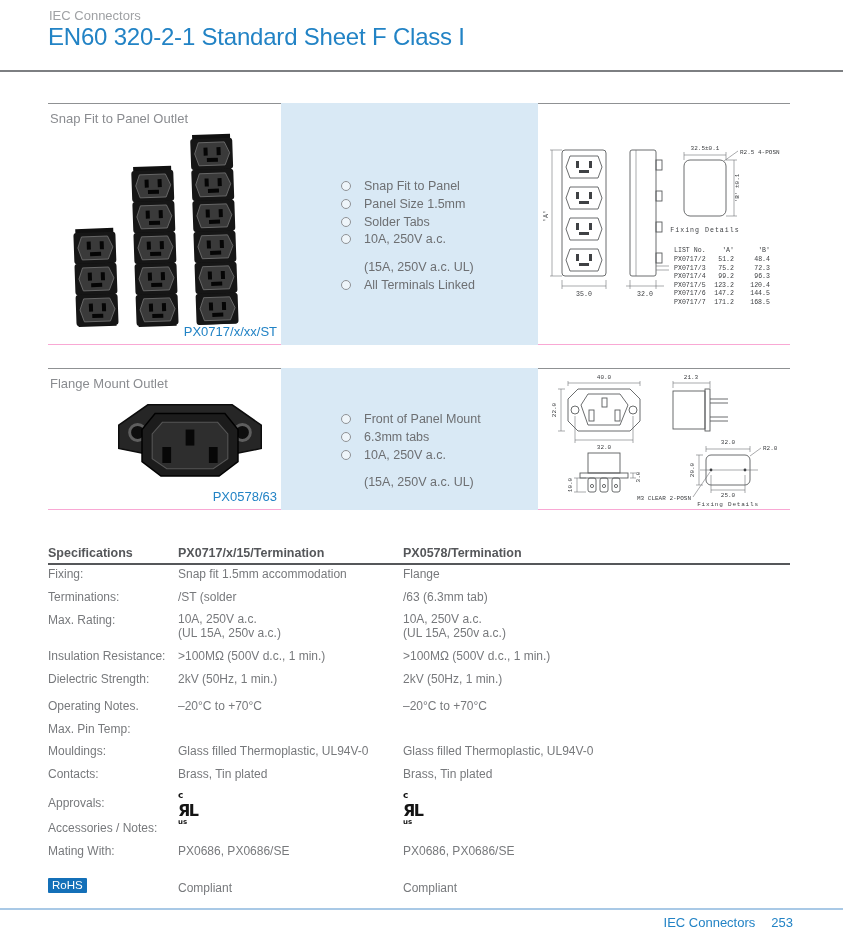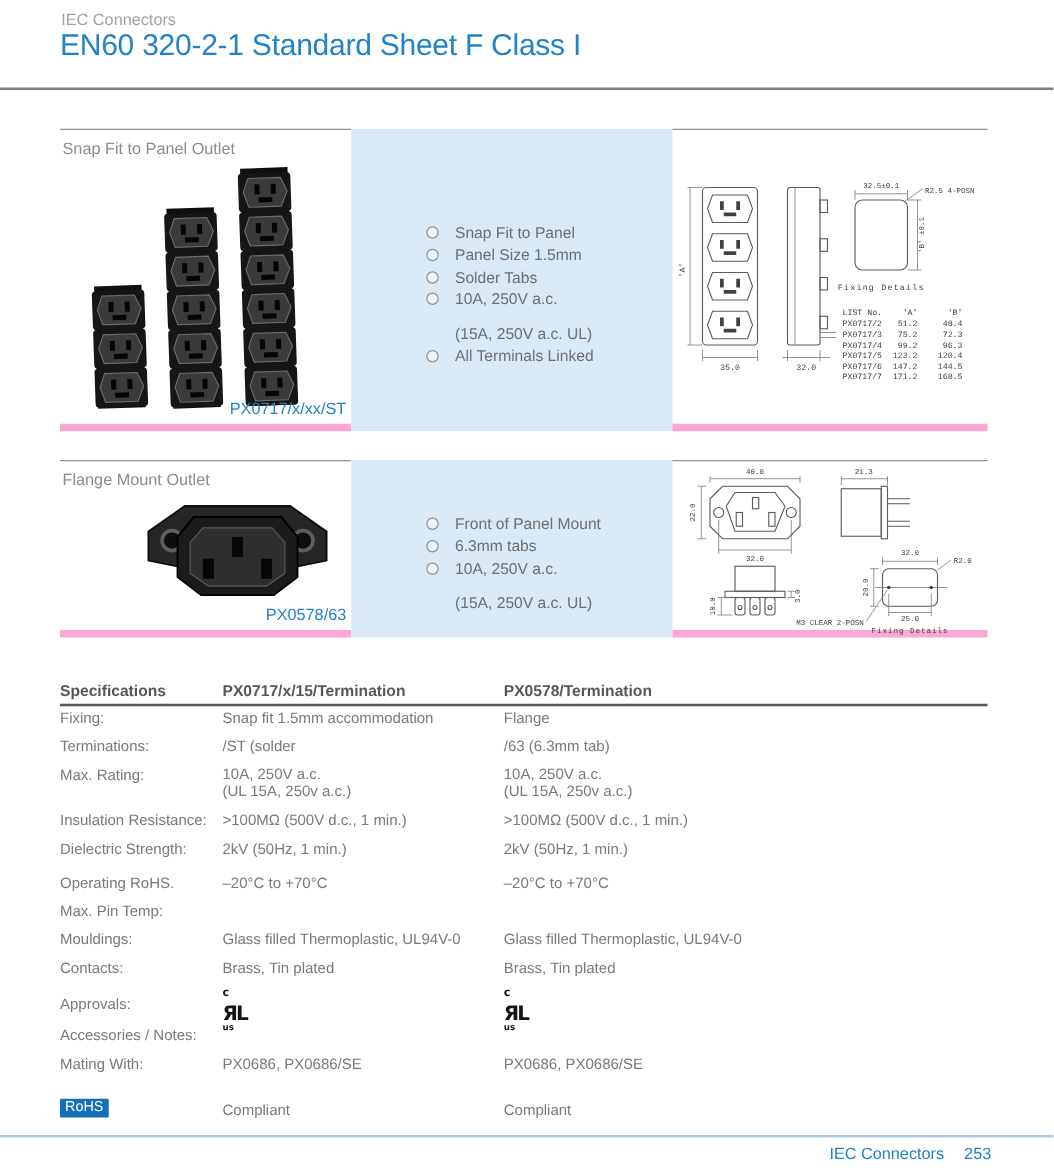--- a/index.html
+++ b/index.html
@@ -7,21 +7,21 @@
         font-family:"Liberation Sans",sans-serif;overflow:hidden;}
 
   
   .cat{position:absolute;left:49px;top:8px;font-size:13px;color:#9fa1a4;}
   .title{position:absolute;left:48px;top:23px;font-size:24px;color:#2283c5;letter-spacing:-0.2px;}
   .toprule{position:absolute;left:0;top:70px;width:843px;height:2px;background:#7d7f82;}
   .logo{position:absolute;left:662px;top:2px;width:132px;height:66px;}
   .logo svg{display:block;}
 
   
-  .col{position:absolute;border-top:1px solid #8f9193;border-bottom:6px solid #f9a8d4;box-sizing:border-box;}
+  .col{position:absolute;border-top:1px solid #8f9193;border-bottom:1px solid #f9a8d4;box-sizing:border-box;}
   .panel{position:absolute;background:#d9e9f5;}
   .seclabel{position:absolute;left:2px;top:7px;font-size:13px;color:#8a8c90;}
   .pcode{position:absolute;right:4px;bottom:5px;font-size:13px;color:#2283c5;}
 
   .features{position:absolute;margin:0;padding:0;list-style:none;}
   .features li{display:flex;gap:13px;margin:0 0 3.2px 0;}
   .features .ring{flex:0 0 auto;width:8px;height:8px;border:1.2px solid #8f9296;border-radius:50%;
                   margin-top:2px;background:#eef5fa;}
   .features .ft{font-size:12.5px;line-height:14.6px;color:#6d6f72;}
   .features .sub{display:block;margin-top:13px;}
@@ -341,21 +341,21 @@
       <span class="lab">Insulation Resistance:</span>
       <span class="c1">&gt;100MΩ (500V d.c., 1 min.)</span>
       <span class="c2">&gt;100MΩ (500V d.c., 1 min.)</span>
     </div>
     <div class="srow" style="top:129px;">
       <span class="lab">Dielectric Strength:</span>
       <span class="c1">2kV (50Hz, 1 min.)</span>
       <span class="c2">2kV (50Hz, 1 min.)</span>
     </div>
     <div class="srow" style="top:156px;">
-      <span class="lab">Operating RoHS.</span>
+      <span class="lab">Operating Notes.</span>
       <span class="c1">–20°C to +70°C</span>
       <span class="c2">–20°C to +70°C</span>
     </div>
     <div class="srow" style="top:179px;">
       <span class="lab">Max. Pin Temp:</span>
       <span class="c1"></span>
       <span class="c2"></span>
     </div>
     <div class="srow" style="top:201px;">
       <span class="lab">Mouldings:</span>

